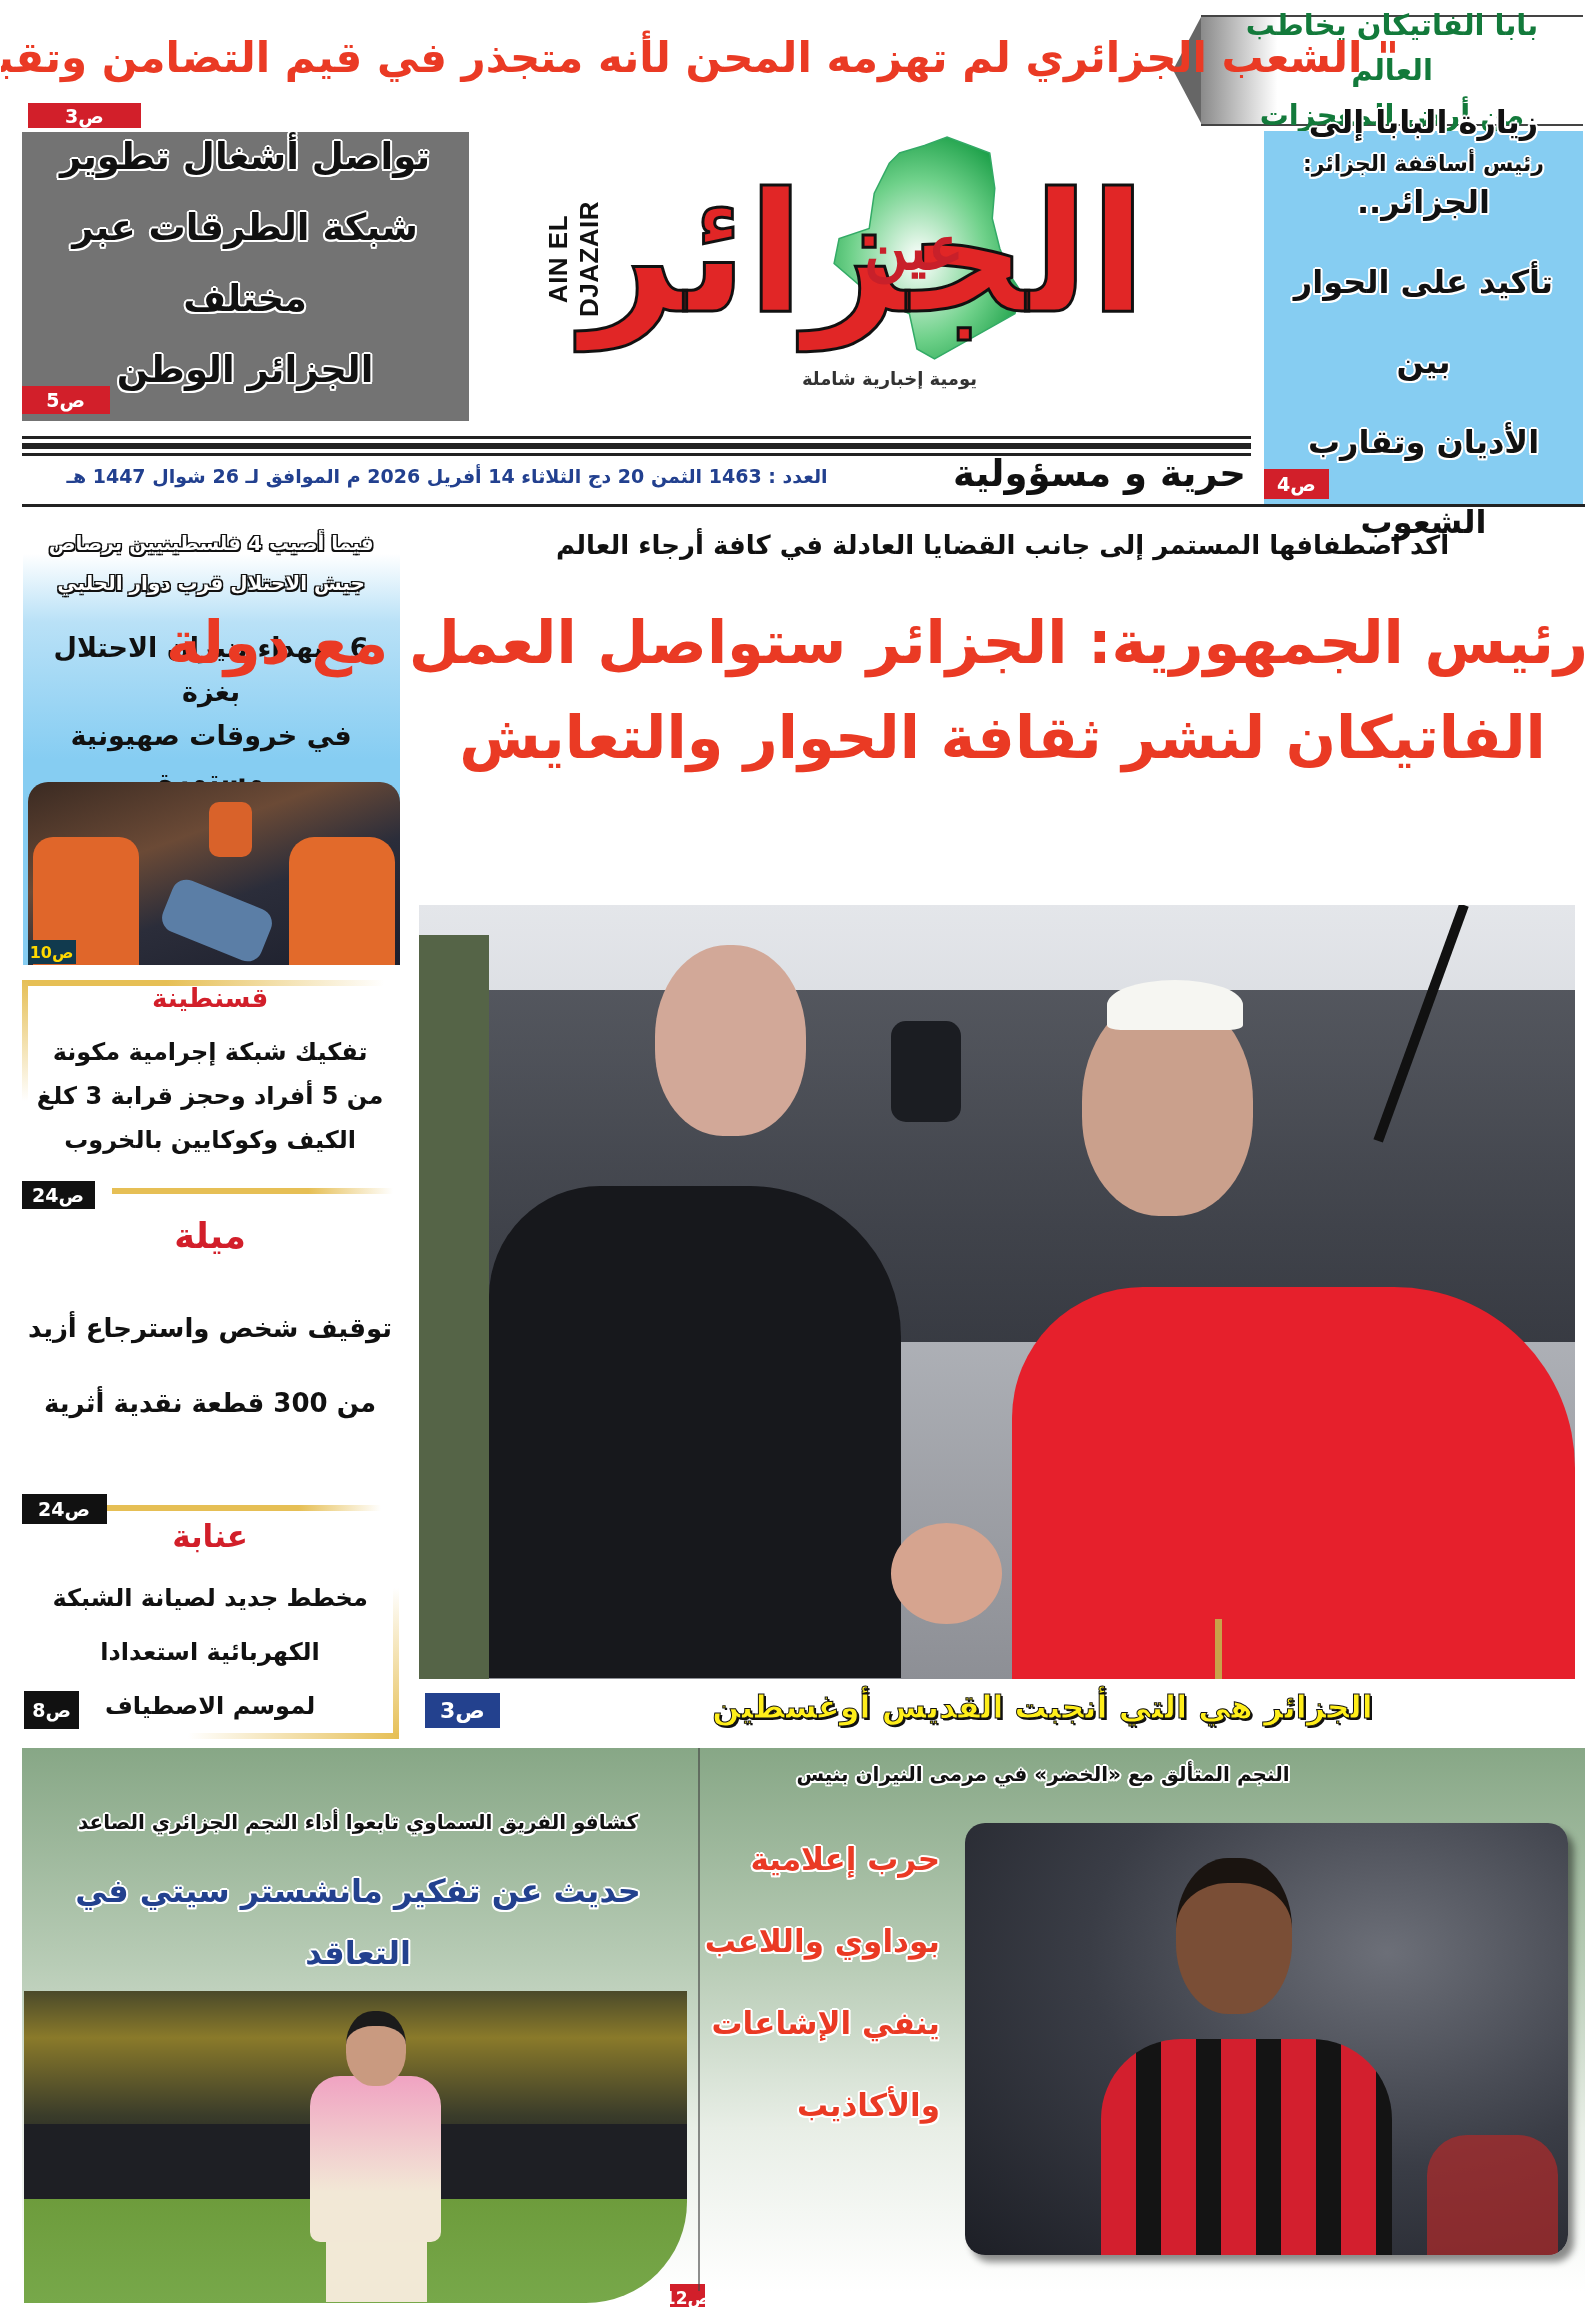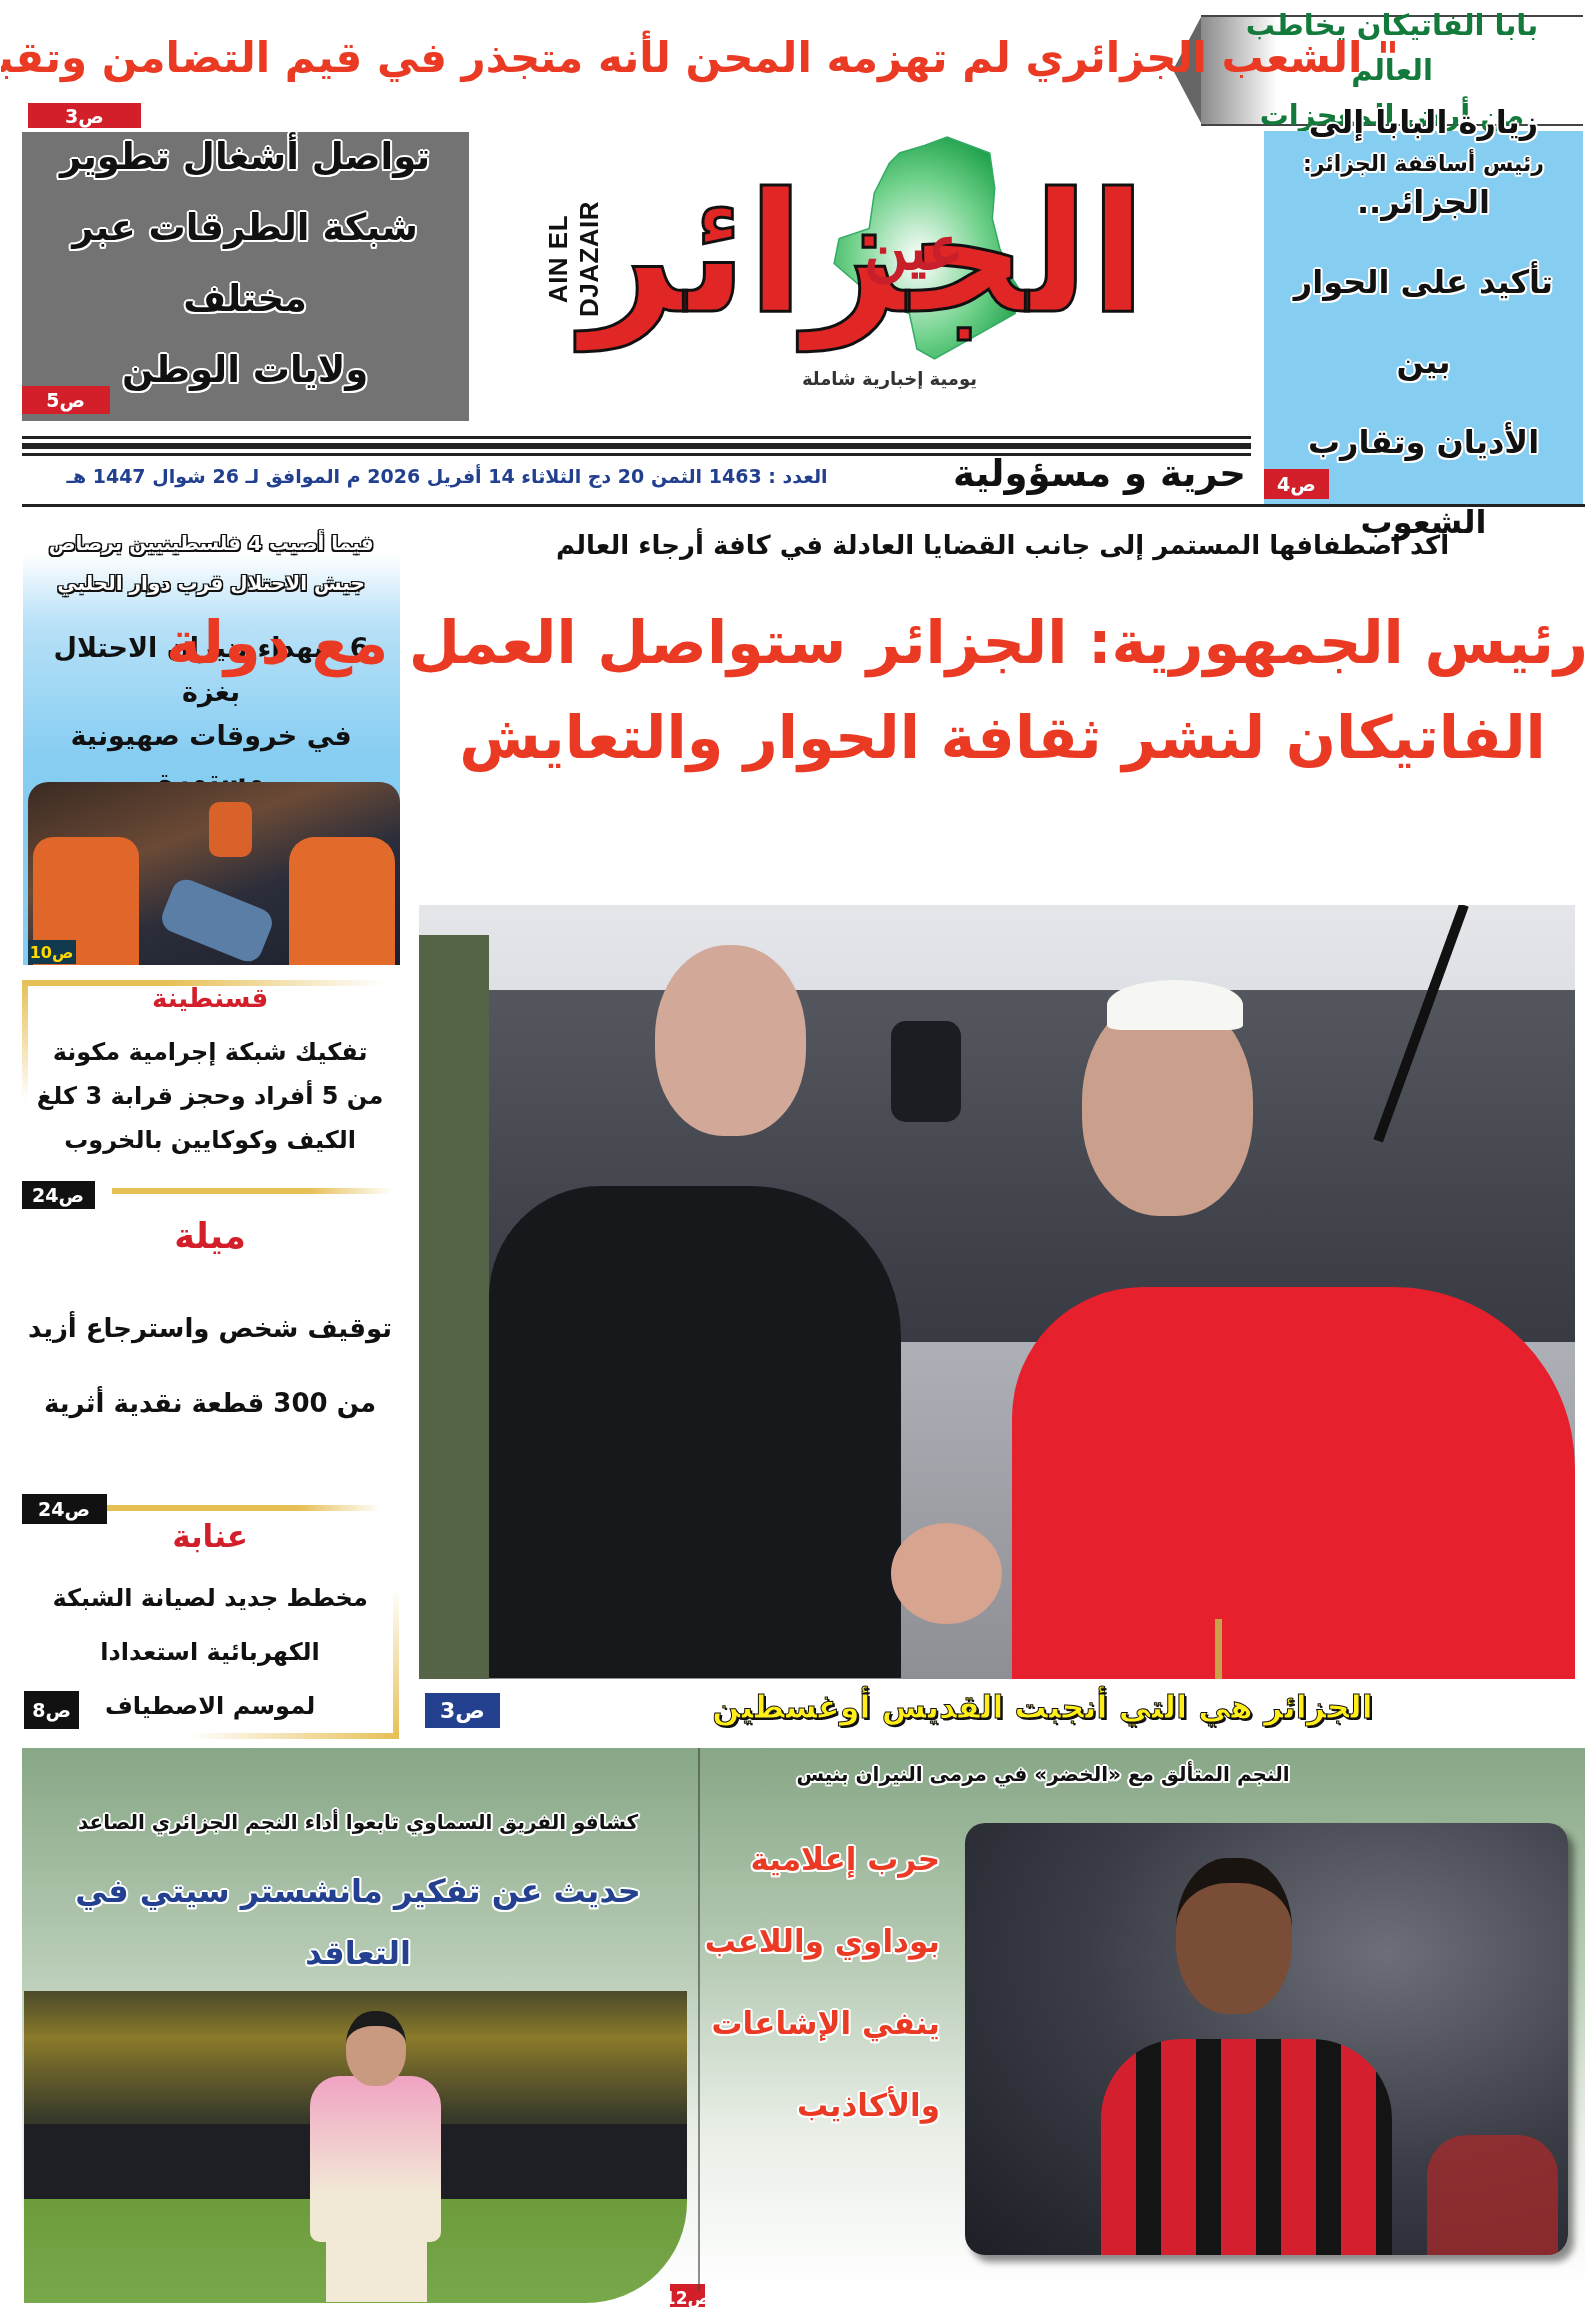--- a/index.html
+++ b/index.html
@@ -29,21 +29,21 @@
 
 <div class="abs" style="left:20px;top:20px;width:1166px;height:75px;display:flex;align-items:center;justify-content:center;color:#ea3a24;font-size:42px;white-space:nowrap;letter-spacing:-1.5px;">
   <span>" الشعب الجزائري لم تهزمه المحن لأنه متجذر في قيم التضامن وتقبل الآخر "</span>
 </div>
 <div class="pg red" style="left:28px;top:103px;width:113px;height:25px;">ص3</div>
 
 <div class="abs" style="left:21.6px;top:132px;width:447px;height:289px;background:#737373;">
   <div class="center abs" style="left:0;top:20px;width:100%;height:221px;font-size:37px;line-height:71px;color:#111;">
     <div class="outline-w">تواصل أشغال تطوير</div>
     <div class="outline-w">شبكة الطرقات عبر مختلف</div>
-    <div class="outline-w">ولايات الوطن</div>
+    <div class="outline-w">الجزائر الوطن</div>
   </div>
   <div class="pg red" style="left:0;top:254px;width:88px;height:28px;">ص5</div>
 </div>
 
 <div class="abs" style="left:477px;top:128px;width:764px;height:281px;">
 
   <svg class="abs" style="left:347px;top:5px;" width="211" height="231" viewBox="0 0 420 460">
     <defs>
       <radialGradient id="mapg" cx="45%" cy="55%" r="60%">
         <stop offset="0%" stop-color="#ffffff"></stop>

